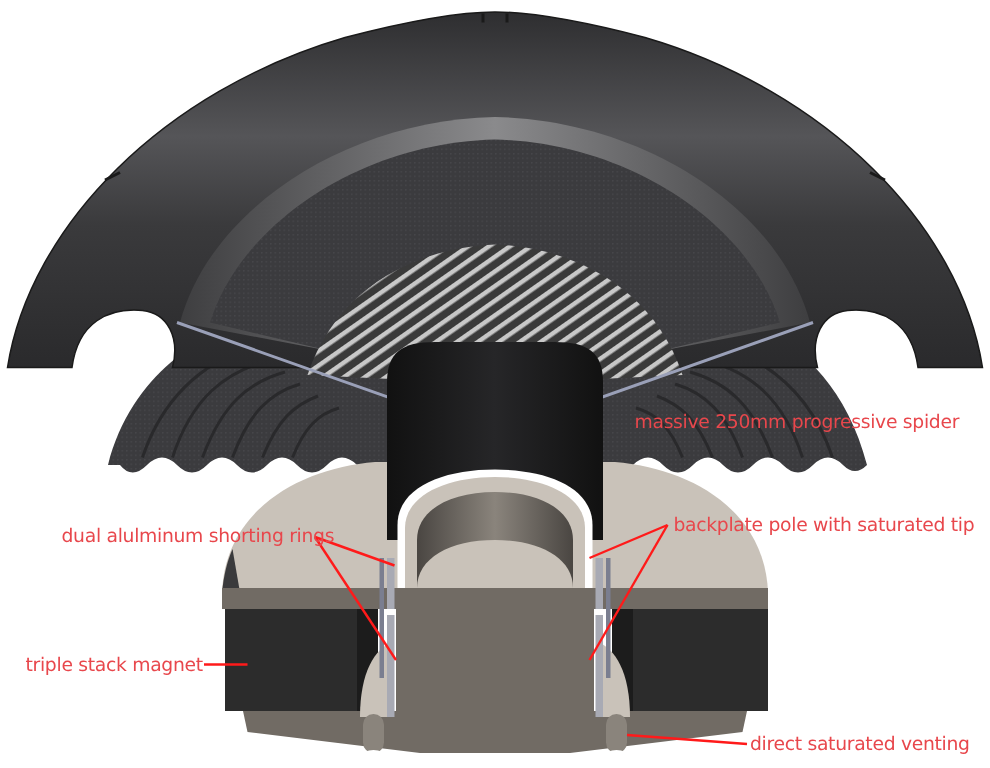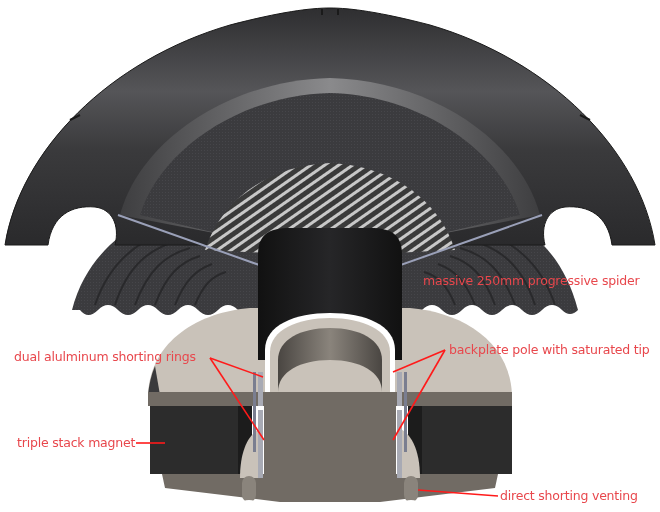--- a/index.html
+++ b/index.html
@@ -135,17 +135,17 @@
     <line x1="210" y1="358" x2="263" y2="377"></line>
     <line x1="210" y1="358" x2="264" y2="440"></line>
     <line x1="445" y1="350" x2="393" y2="372"></line>
     <line x1="445" y1="350" x2="393" y2="440"></line>
     <line x1="136" y1="443" x2="165" y2="443"></line>
     <line x1="418" y1="490" x2="498" y2="496"></line>
   </g>
 </svg>
 
   <div class="label" style="left:423px; top:274px;">massive 250mm progressive spider</div>
-  <div class="label" style="left:14px; top:350px;">dual alulminum shorting rings</div>
+  <div class="label" style="left:41px; top:350px;">dual alulminum shorting rings</div>
   <div class="label" style="left:449px; top:343px;">backplate pole with saturated tip</div>
   <div class="label" style="left:17px; top:436px;">triple stack magnet</div>
-  <div class="label" style="left:500px; top:489px;">direct shorting venting</div>
+  <div class="label" style="left:500px; top:489px;">direct saturated venting</div>
 </div>
 
 </body></html>

